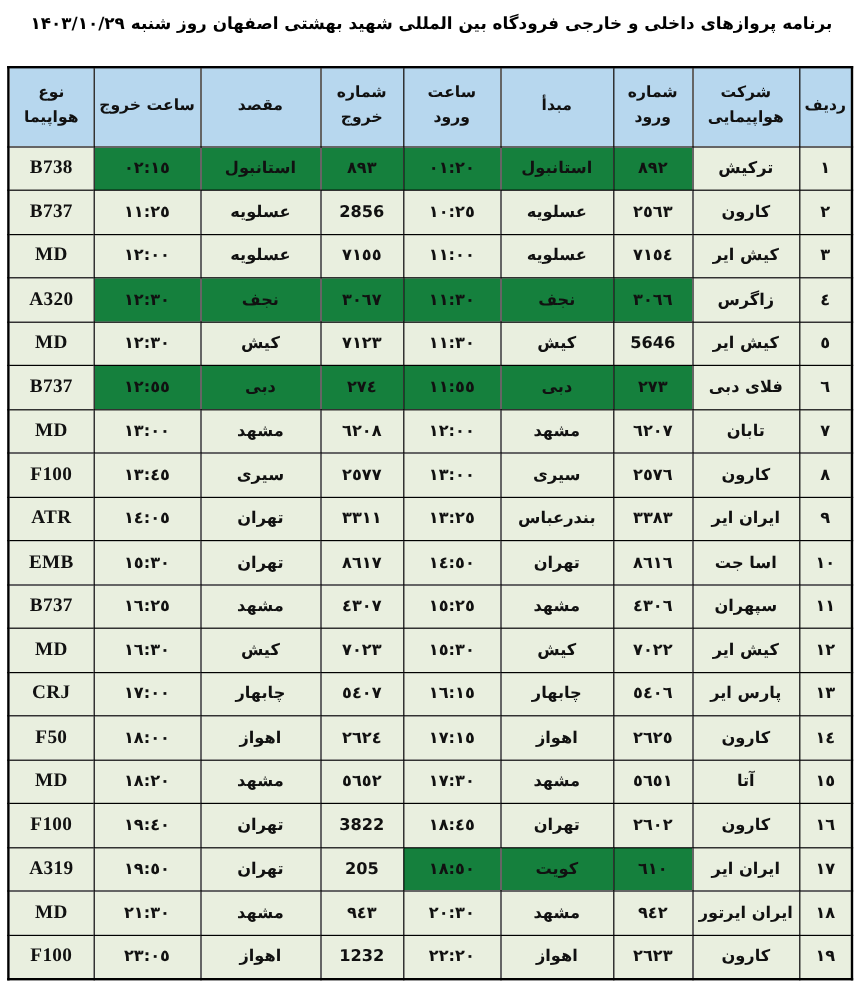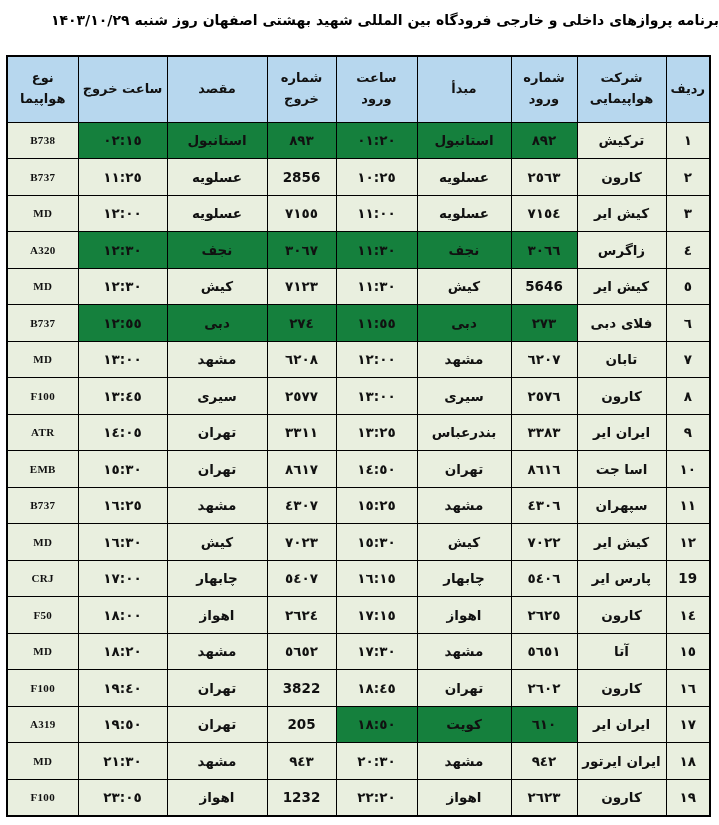--- a/index.html
+++ b/index.html
@@ -8,21 +8,21 @@
     width: 719px;
     font-family: "DejaVu Sans", sans-serif;
   }
   .page {
     width: 719px;
     height: 825px;
     background: #ffffff;
     position: relative;
   }
   .title {
-    text-align: right;
+    text-align: center;
     font-weight: bold;
     font-size: 14px;
     color: #000000;
     padding-top: 12px;
     height: 55px;
     direction: rtl;
   }
   table.flight-table {
     border-collapse: collapse;
     table-layout: fixed;
@@ -48,21 +48,21 @@
   }
   tbody td {
     background: #e9efdf;
     height: 36.5px;
     font-size: 13.5px;
     padding: 1px 2px;
   }
   tbody td.orange { background: #15803d; }
   td.aircraft {
     font-family: "Liberation Serif", "DejaVu Serif", serif;
-    font-size: 11px;
+    font-size: 16px;
     letter-spacing: 0.3px;
   }
   td.num, td.time { font-size: 13.5px; }
 </style>
 </head>
 <body>
 
 <div class="page">
   <div class="title">برنامه پروازهای داخلی و خارجی فرودگاه بین المللی شهید بهشتی اصفهان روز  شنبه ۱۴۰۳/۱۰/۲۹</div>
   <table class="flight-table">
@@ -217,21 +217,21 @@
           <td>کیش ایر</td>
           <td class="num">٧٠٢٢</td>
           <td>کیش</td>
           <td class="time">١٥:٣٠</td>
           <td class="num">٧٠٢٣</td>
           <td>کیش</td>
           <td class="time">١٦:٣٠</td>
           <td class="aircraft">MD</td>
         </tr>
         <tr>
-          <td class="num">19</td>
+          <td class="num">١٣</td>
           <td>پارس ایر</td>
           <td class="num">٥٤٠٦</td>
           <td>چابهار</td>
           <td class="time">١٦:١٥</td>
           <td class="num">٥٤٠٧</td>
           <td>چابهار</td>
           <td class="time">١٧:٠٠</td>
           <td class="aircraft">CRJ</td>
         </tr>
         <tr>

